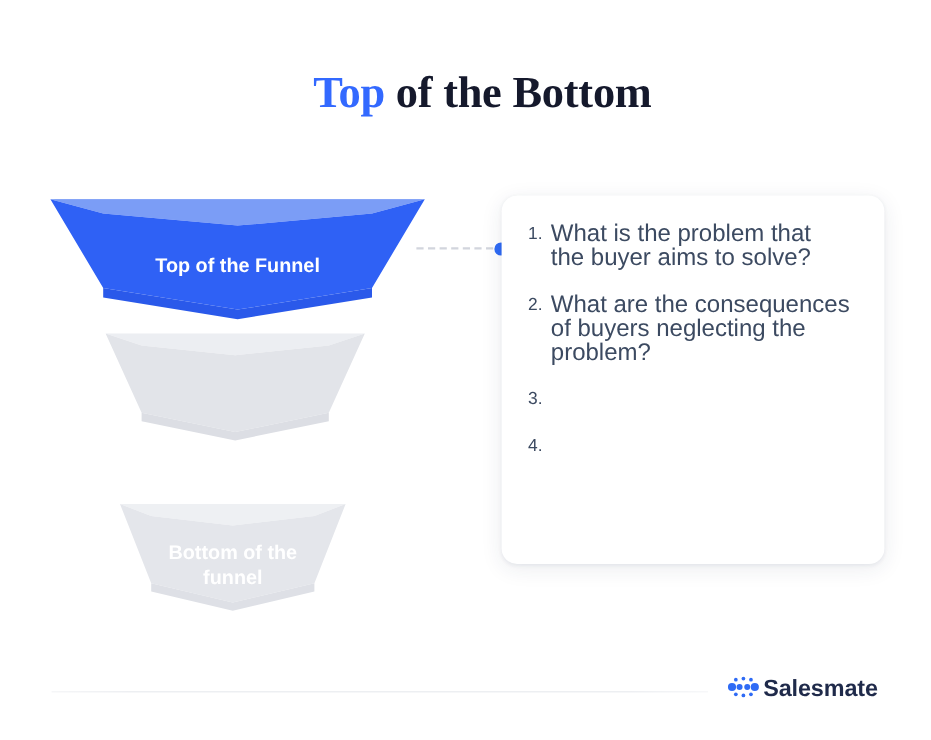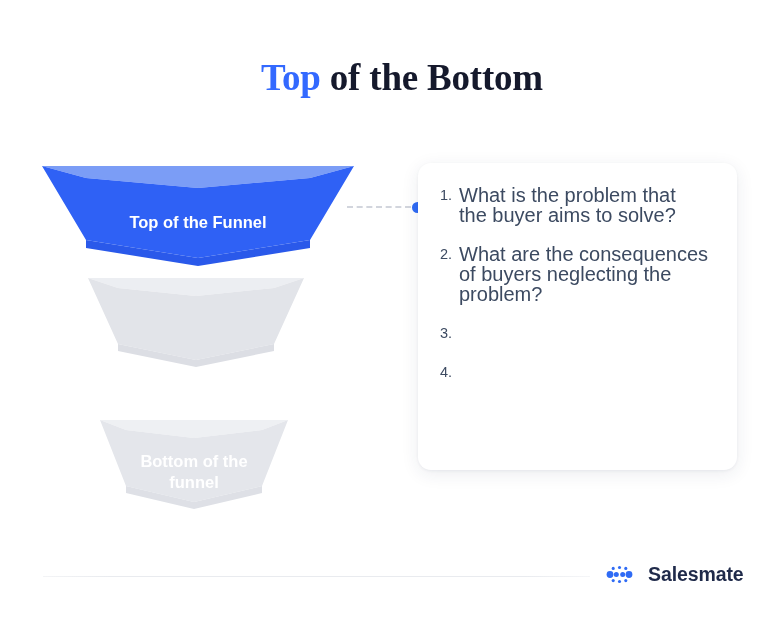--- a/index.html
+++ b/index.html
@@ -126,22 +126,22 @@
     top: 576px;
     width: 547px;
     height: 1px;
     background: linear-gradient(to right, #f3f4f6, #e9ebef 12%, #e9ebef 88%, #f5f6f8);
   }
   .brand {
     position: absolute;
     left: 606px;
     top: 563px;
     display: flex;
-    align-items: center;
-    gap: 15px;
+    align-items: flex-start;
+    gap: 3px;
   }
   .brand-mark { display: block; }
   .brand-name {
     font-size: 19.5px;
     font-weight: 700;
     color: #1f2a4a;
     letter-spacing: -0.1px;
   }
 </style>
 </head>

